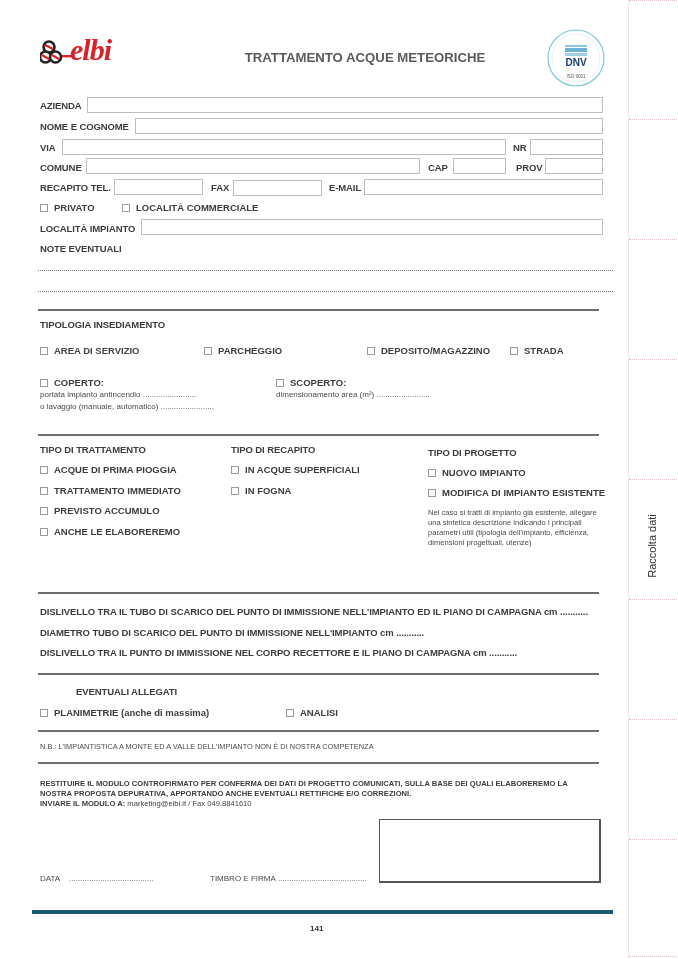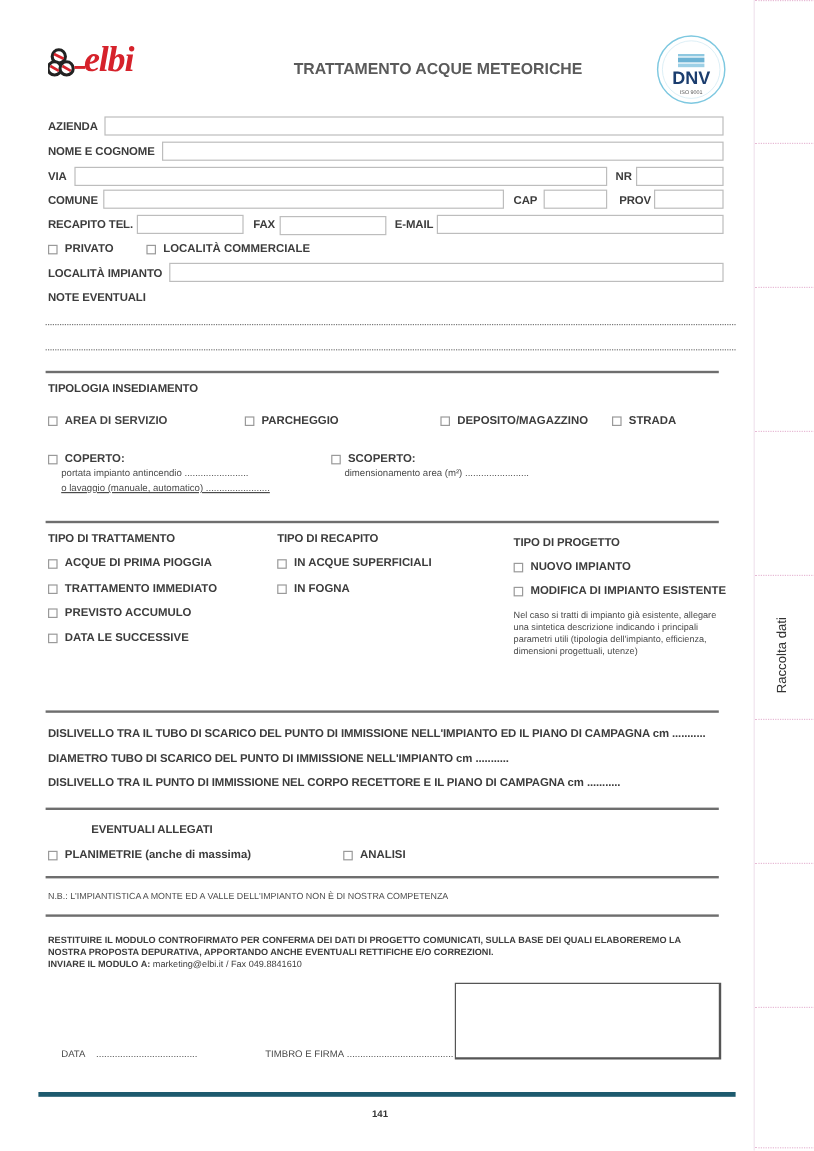--- a/index.html
+++ b/index.html
@@ -4,21 +4,21 @@
 <style>
   * { box-sizing: border-box; margin: 0; padding: 0; }
   html, body { width: 678px; height: 959px; background: #fff; overflow: hidden; }
   body { position: relative; font-family: "Liberation Sans", sans-serif; color: #3a3a3a; }
   .abs { position: absolute; }
   .lbl { font-size: 9.5px; font-weight: bold; color: #3c3c3c; letter-spacing: -0.1px; white-space: nowrap; }
   .field { position: absolute; height: 16px; border: 1px solid #bdbdbd; background: #fff; }
   .cb { position: absolute; white-space: nowrap; font-size: 9.5px; font-weight: bold; color: #3c3c3c; display: flex; align-items: center; }
   .cb .box { display: inline-block; width: 8px; height: 8px; border: 1px solid #9a9a9a; margin-right: 6px; background: #fff; }
   .norm { font-weight: bold; }
-  .small { font-size: 8px; color: #4a4a4a; white-space: nowrap; margin-left: 11px; }
+  .small { font-size: 8px; color: #4a4a4a; white-space: nowrap; }
   .rule { position: absolute; left: 38px; width: 561px; height: 2px; background: #6e6e6e; }
   .dotted { position: absolute; left: 38px; width: 575px; border-top: 1px dotted #777; }
   .side { position: absolute; left: 628px; top: 0; width: 50px; height: 959px; border-left: 1px solid #f1e4ee; background: #fff; }
   .side .tick { position: absolute; left: 0; width: 50px; border-top: 1px dotted #e7b9d4; }
   .side .vt { position: absolute; left: 8px; top: 540px; transform: rotate(-90deg); transform-origin: center; font-size: 11px; color: #333; white-space: nowrap; width: 80px; margin-left: -25px; text-align: center; }
 </style>
 </head>
 <body>
 
 <div class="abs" style="left:40px;top:38px;width:105px;height:30px;">
@@ -37,21 +37,21 @@
 </div>
 
 <div class="abs" style="left:545px;top:27px;width:62px;height:62px;">
   <svg width="62" height="62" viewBox="0 0 62 62">
     <circle cx="31" cy="31" r="28" fill="none" stroke="#7ec8e0" stroke-width="1.2"></circle>
     <circle cx="31" cy="31" r="24" fill="none" stroke="#cfe9f2" stroke-width="0.6"></circle>
     <rect x="20" y="18" width="22" height="2" fill="#8ec8e0"></rect>
     <rect x="20" y="21" width="22" height="4" fill="#6db3d4"></rect>
     <rect x="20" y="26" width="22" height="3" fill="#9dd0e6"></rect>
   </svg>
-  <span style="position:absolute;left:0;top:30px;width:62px;text-align:center;font-size:15px;font-weight:bold;color:#1b3d6e;">DNV</span>
+  <span style="position:absolute;left:0;top:30px;width:62px;text-align:center;font-size:10px;font-weight:bold;color:#1b3d6e;">DNV</span>
   <span style="position:absolute;left:0;top:47px;width:62px;text-align:center;font-size:4.5px;color:#555;">ISO 9001</span>
 </div>
 
 <span class="abs lbl" style="left:40px;top:100px;">AZIENDA</span>
 <div class="field" style="left:87px;top:97px;width:516px;"></div>
 
 <span class="abs lbl" style="left:40px;top:121px;">NOME E COGNOME</span>
 <div class="field" style="left:135px;top:118px;width:468px;"></div>
 
 <span class="abs lbl" style="left:40px;top:142px;">VIA</span>
@@ -107,21 +107,21 @@
 <div class="cb" style="left:510px;top:345px;">
     <span class="box"></span>
     <span>STRADA</span>
   </div>
 
 <div class="cb" style="left:40px;top:377px;">
     <span class="box"></span>
     <span style="font-weight:bold;">COPERTO:</span>
   </div>
 <span class="abs small" style="left:40px;top:390px;">portata impianto antincendio ........................</span>
-<span class="abs small" style="left:40px;top:402px;text-decoration:underline;">o lavaggio (manuale, automatico) ........................</span>
+<span class="abs small" style="left:40px;top:402px;">o lavaggio (manuale, automatico) ........................</span>
 
 <div class="cb" style="left:276px;top:377px;">
     <span class="box"></span>
     <span>SCOPERTO:</span>
   </div>
 <span class="abs small" style="left:276px;top:390px;">dimensionamento area (m²) ........................</span>
 
 <div class="rule" style="top:434px;"></div>
 
 <span class="abs lbl" style="left:40px;top:444px;">TIPO DI TRATTAMENTO</span>
@@ -132,21 +132,21 @@
 <div class="cb" style="left:40px;top:485px;">
     <span class="box"></span>
     <span>TRATTAMENTO IMMEDIATO</span>
   </div>
 <div class="cb" style="left:40px;top:505px;">
     <span class="box"></span>
     <span>PREVISTO ACCUMULO</span>
   </div>
 <div class="cb" style="left:40px;top:526px;">
     <span class="box"></span>
-    <span>DATA LE SUCCESSIVE</span>
+    <span>ANCHE LE ELABOREREMO</span>
   </div>
 
 <span class="abs lbl" style="left:231px;top:444px;">TIPO DI RECAPITO</span>
 <div class="cb" style="left:231px;top:464px;">
     <span class="box"></span>
     <span>IN ACQUE SUPERFICIALI</span>
   </div>
 <div class="cb" style="left:231px;top:485px;">
     <span class="box"></span>
     <span>IN FOGNA</span>

